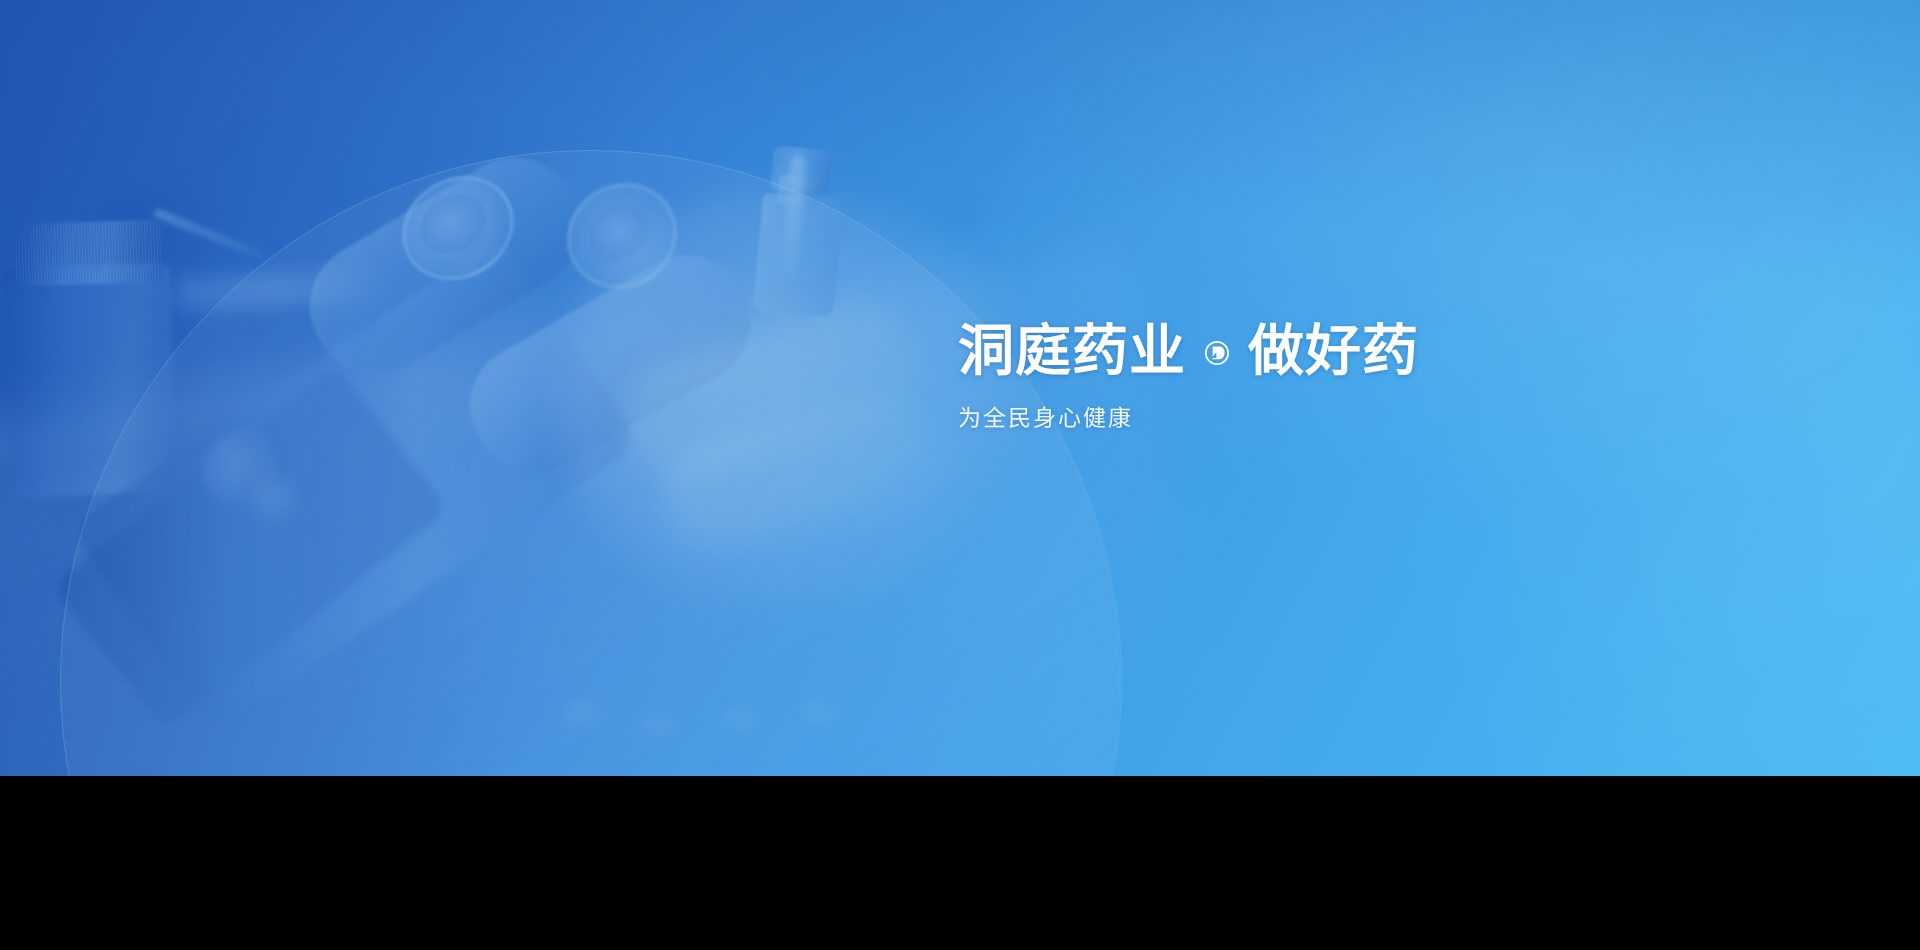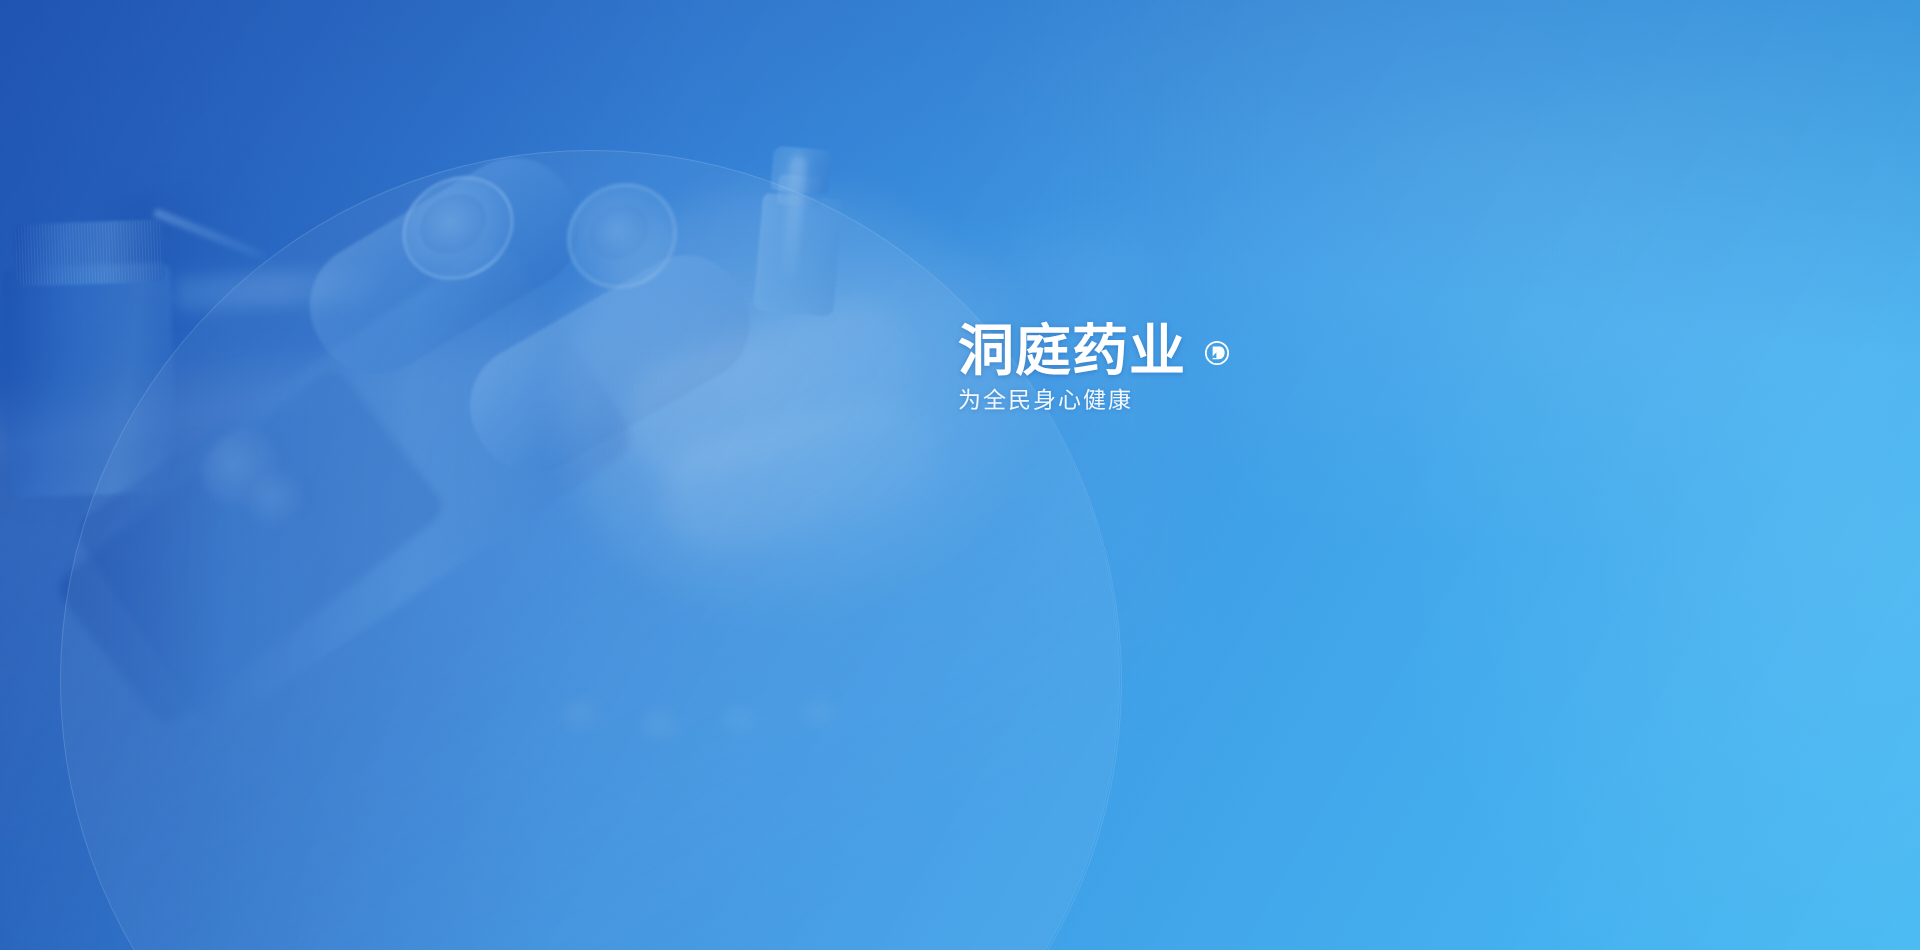--- a/index.html
+++ b/index.html
@@ -4,21 +4,21 @@
 <title>Hero Banner</title>
 <style>
   html, body {
     margin: 0;
     padding: 0;
     background: #000;
   }
   #stage {
     position: relative;
     width: 1920px;
-    height: 950px;
+    height: 776px;
     overflow: hidden;
     font-family: "Liberation Sans", "DejaVu Sans", sans-serif;
     background: #3A8CDC;
     user-select: none;
   }
 
   
   .layer {
     position: absolute;
     inset: 0;
@@ -363,20 +363,21 @@
     align-items: center;
     justify-content: center;
     width: 26px;
     height: 26px;
     margin: 4px 18px 0 18px;
     flex: 0 0 auto;
   }
   #brand-mark svg { display: block; }
 
   #hero-sub {
+    margin-top: 18px;
     color: rgba(255,255,255,0.93);
     font-size: 23px;
     font-weight: 400;
     line-height: 1.62;
     letter-spacing: 2px;
     text-shadow: 0 1px 4px rgba(18,70,150,0.28);
   }
   .sub-line { display: block; white-space: nowrap; }
 </style>
 </head>
@@ -439,20 +440,21 @@
       <span id="title-main">洞庭药业</span>
 
       <span id="brand-mark">
         <svg width="26" height="26" viewBox="0 0 26 26" aria-hidden="true">
           <circle cx="13" cy="13" r="11.2" fill="none" stroke="#ffffff" stroke-width="1.7"></circle>
           <path d="M8.6 6.4 L15.0 6.4 C18.9 6.4 20.6 9.0 20.6 12.6 C20.6 16.6 18.4 19.3 14.6 19.3 L8.6 19.3 Z" fill="#ffffff"></path>
           <path d="M7.2 18.0 L12.4 12.3 L12.4 18.0 Z" fill="#3fa6e6"></path>
         </svg>
       </span>
 
+      <span id="title-tail">做好药</span>
     </div>
 
     <div id="hero-sub">
       <span class="sub-line">为全民身心健康</span>
     </div>
 
   </div>
 
 </div>
 

